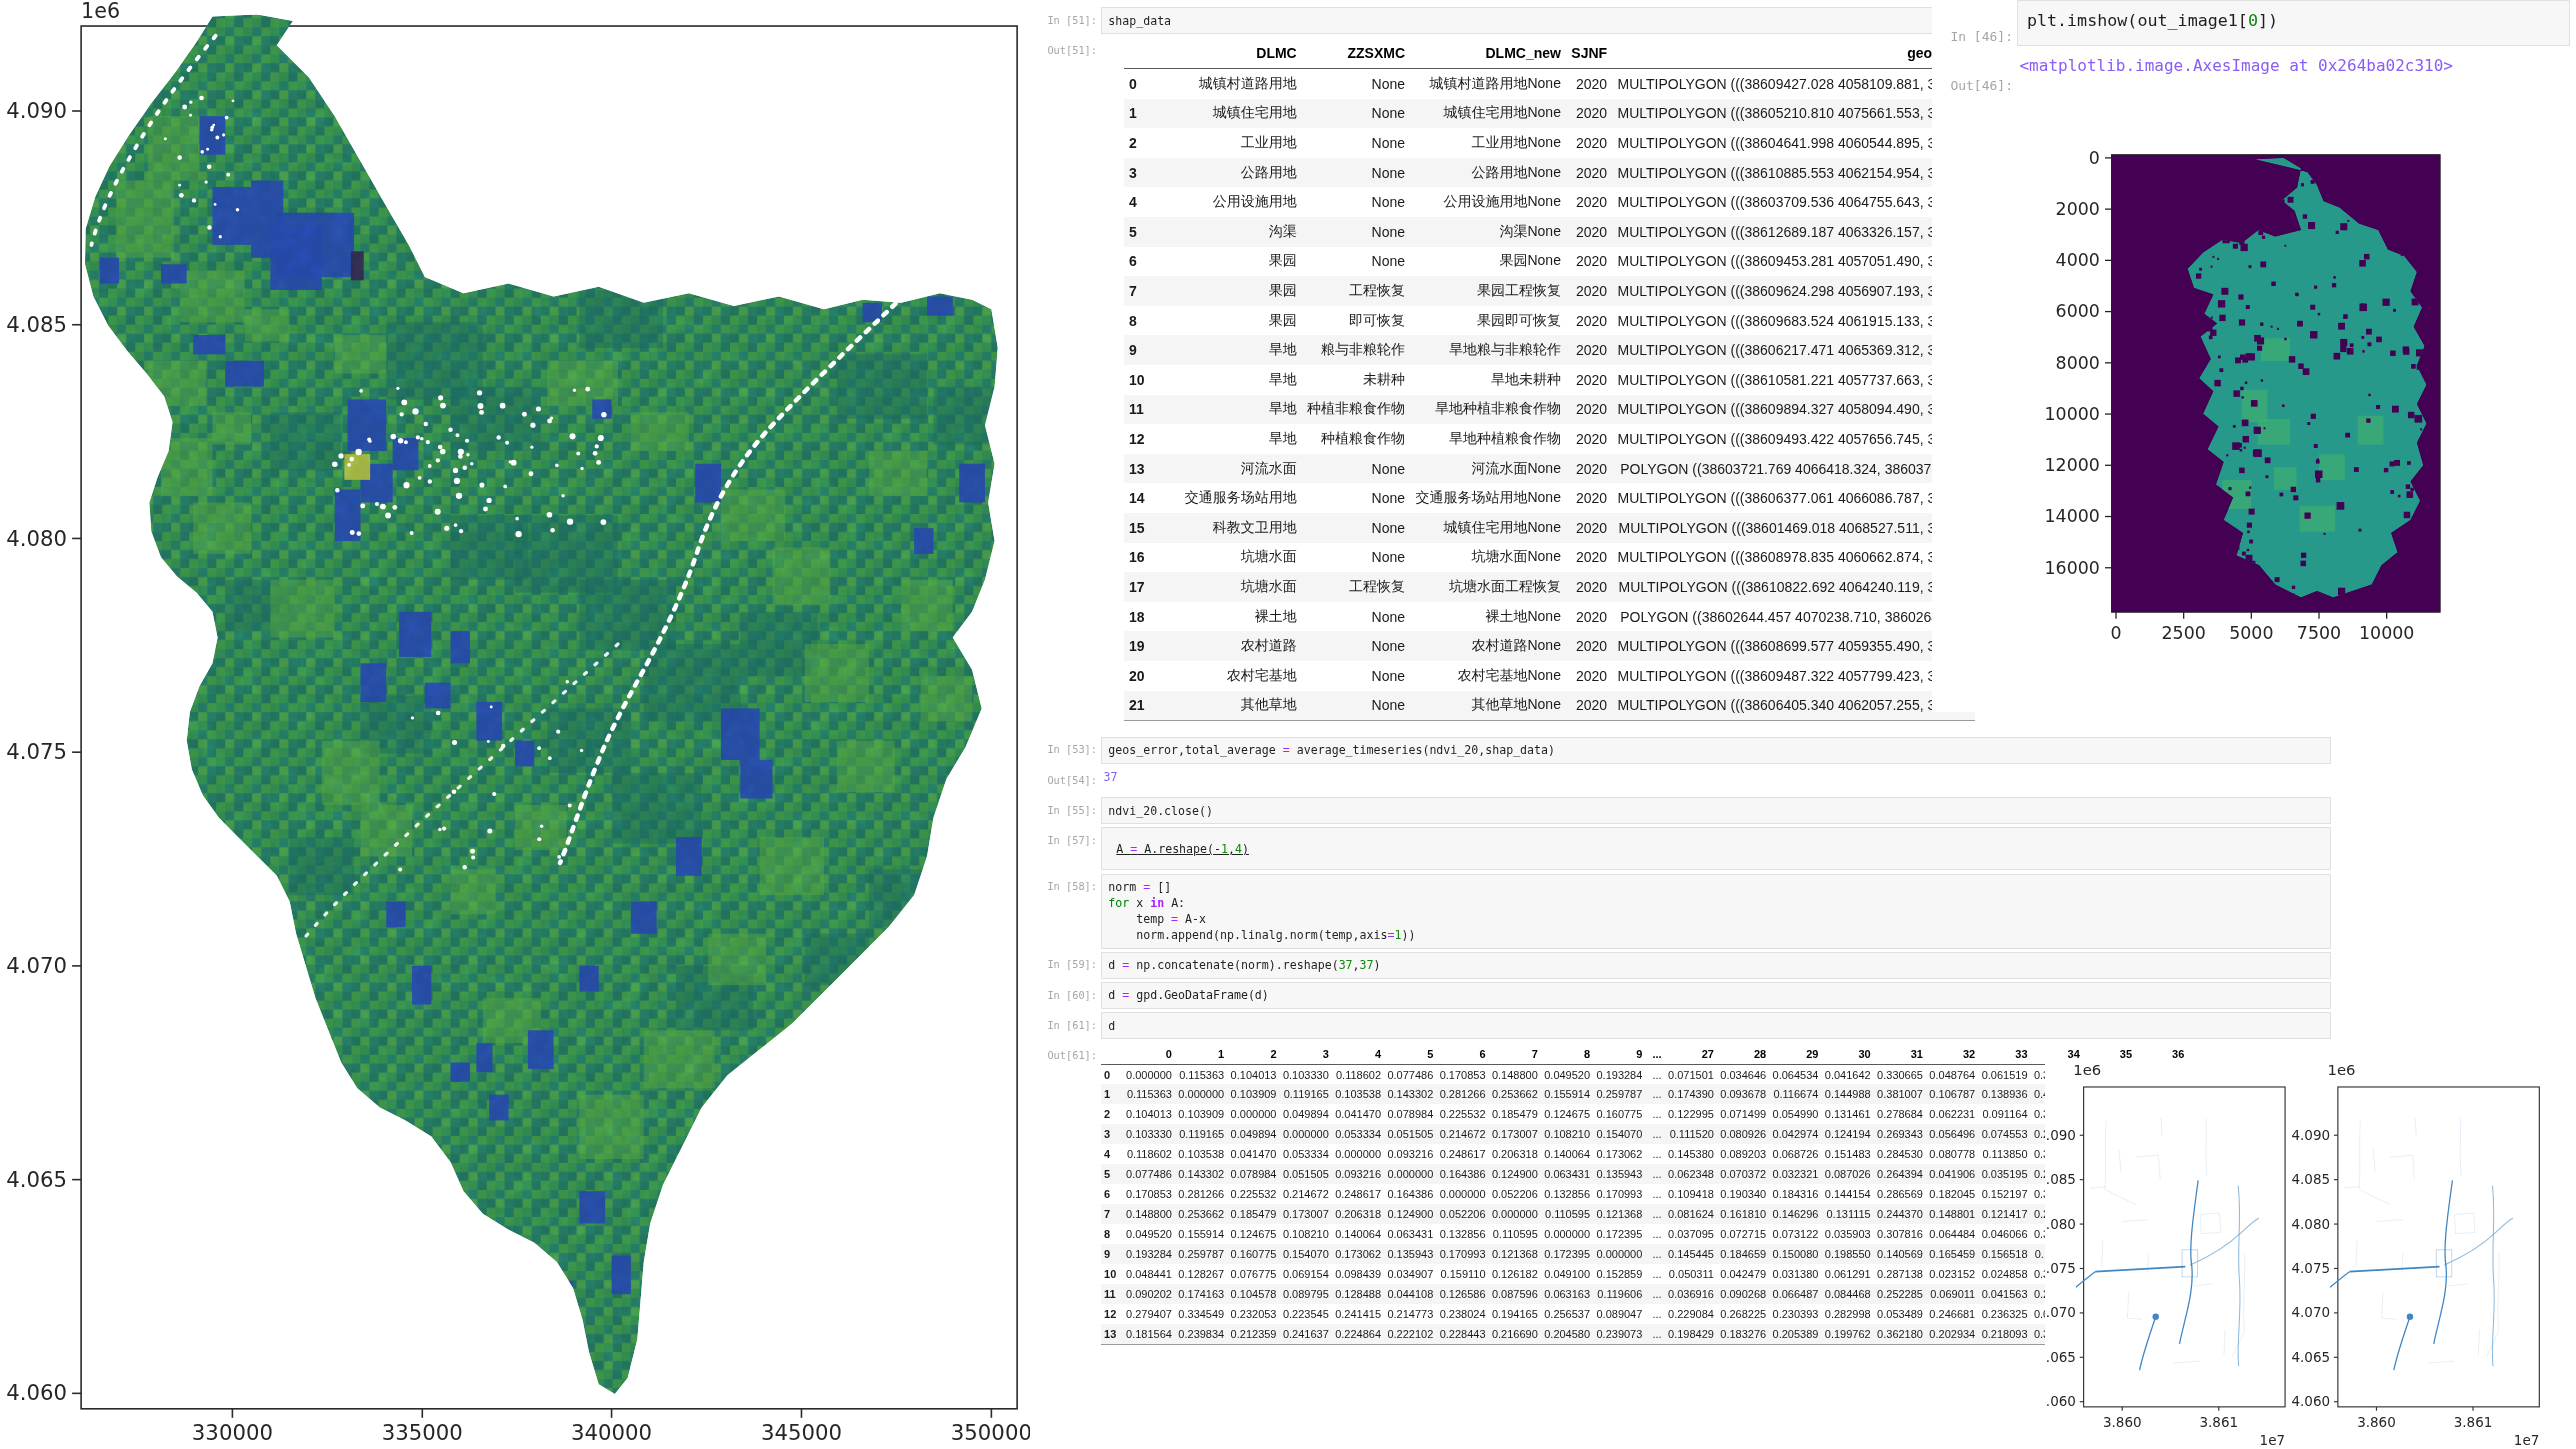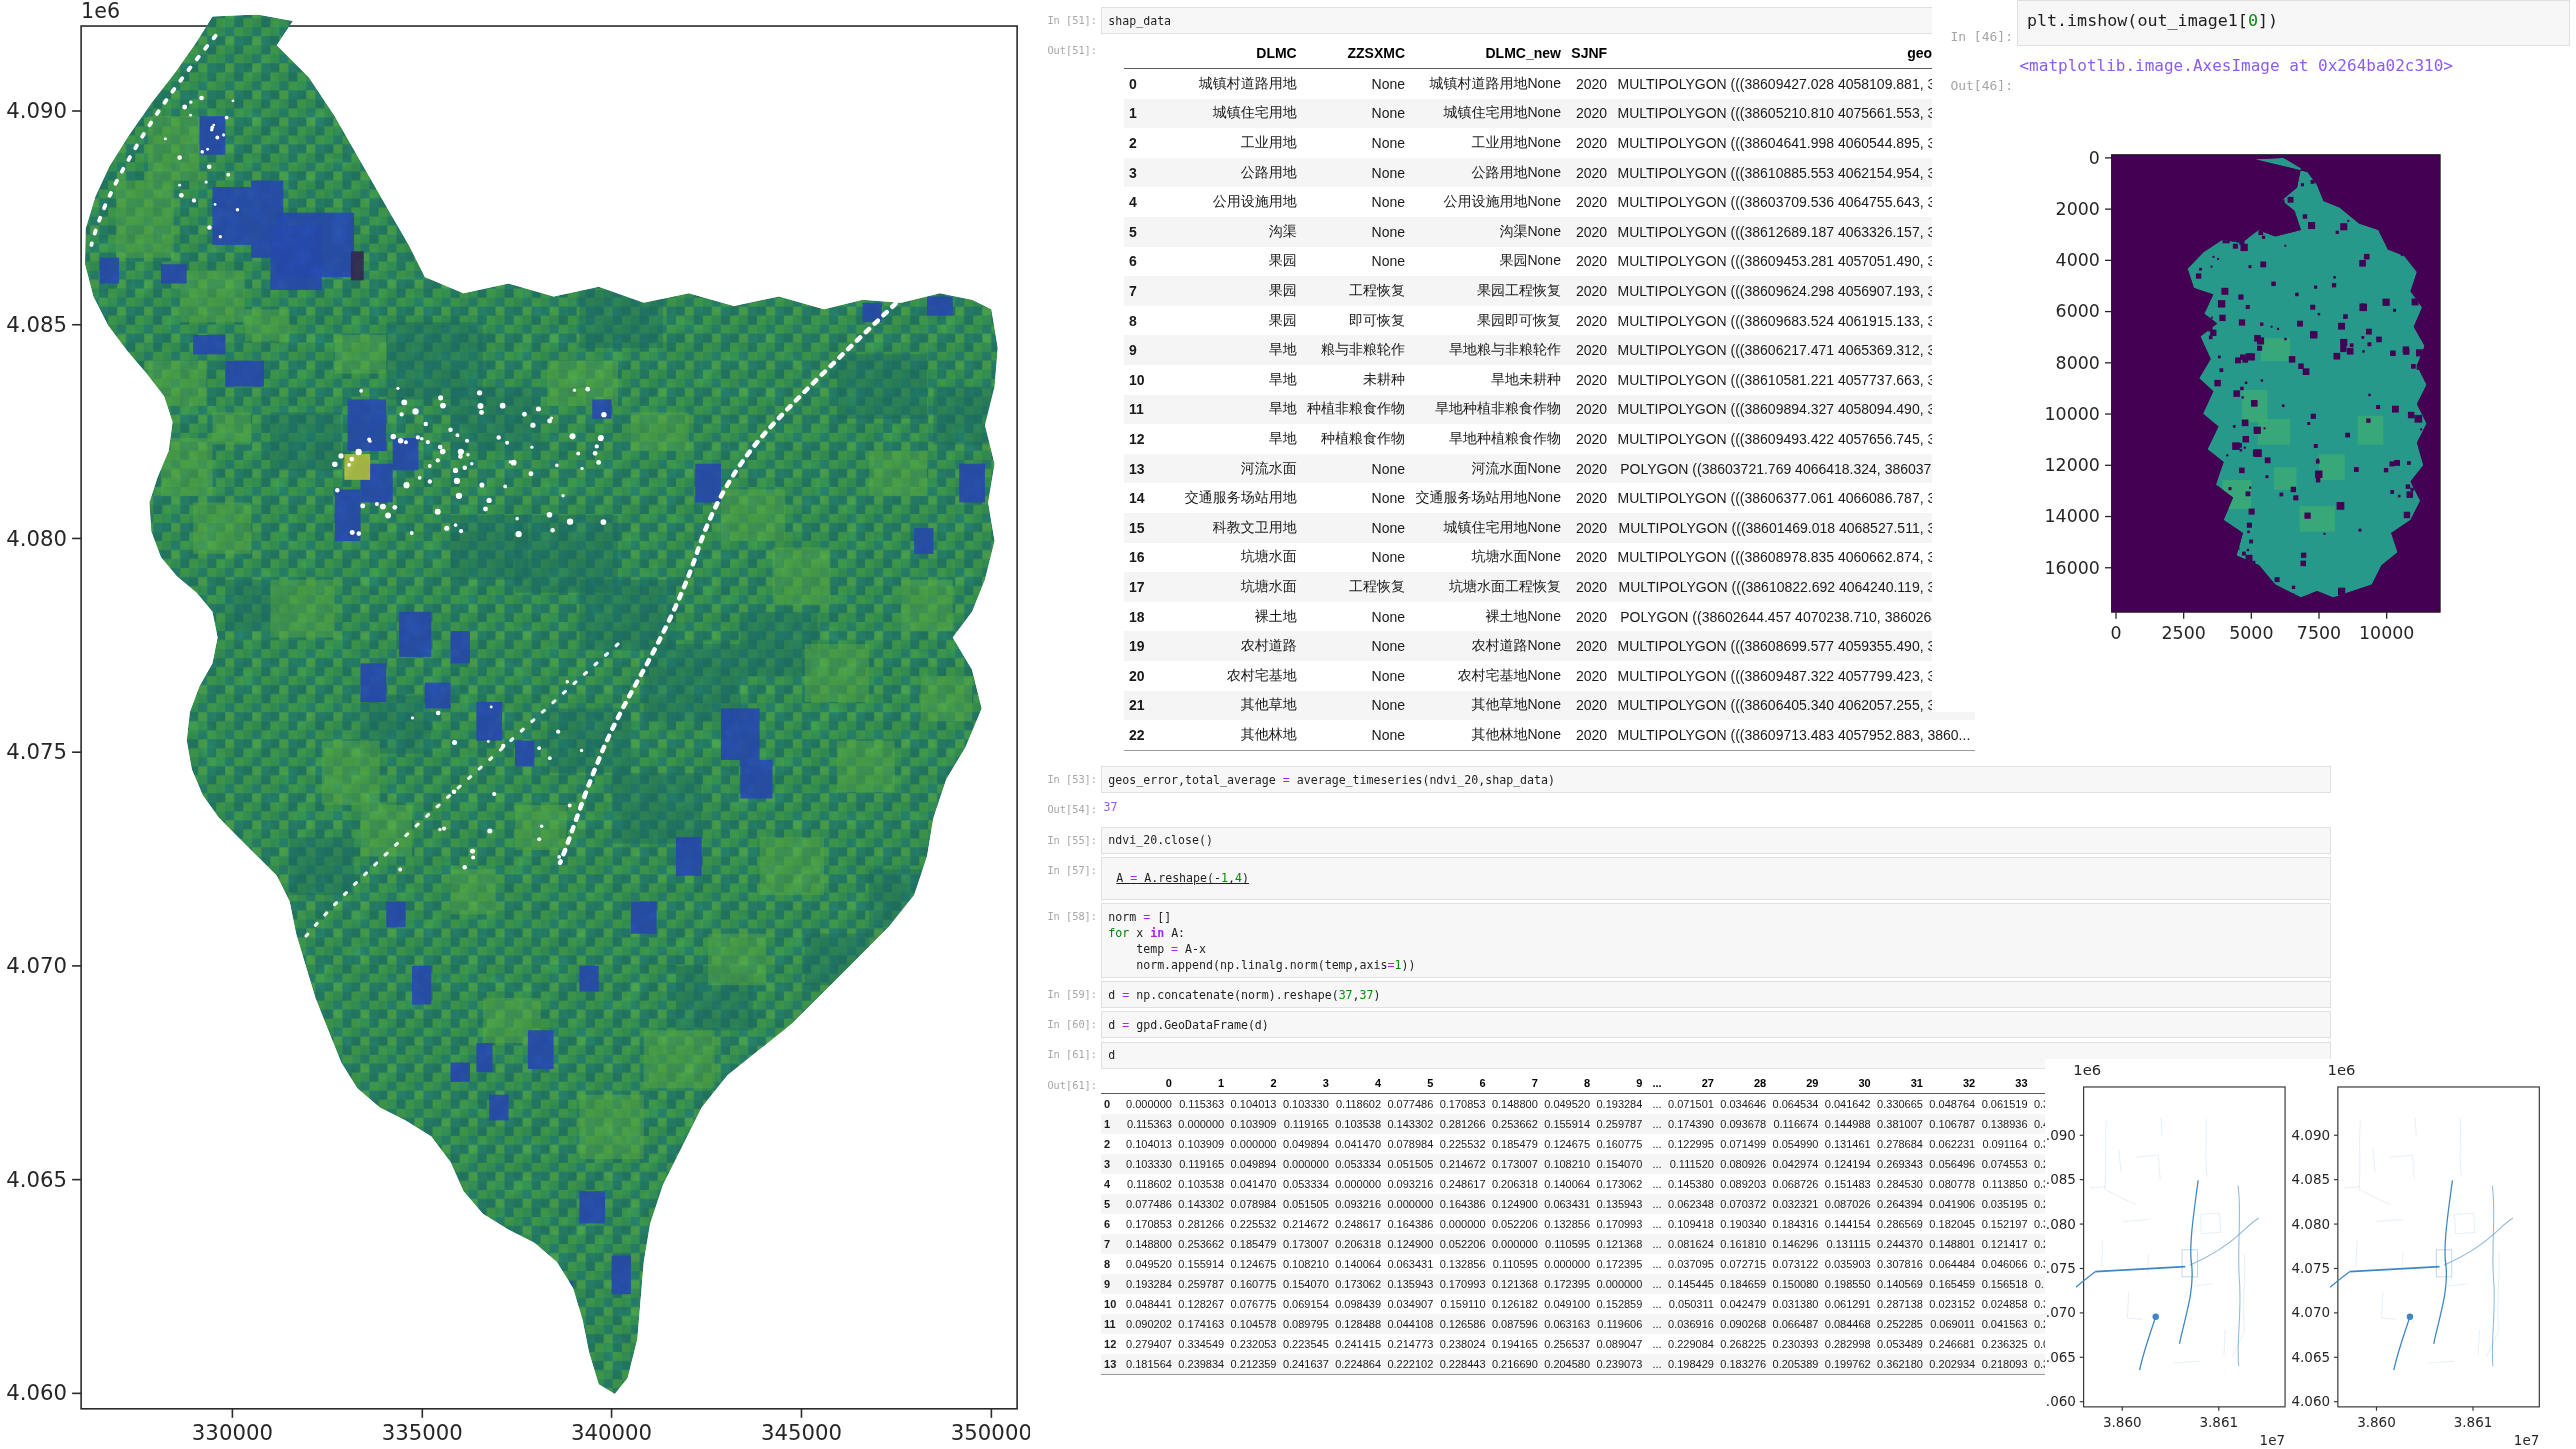--- a/index.html
+++ b/index.html
@@ -553,28 +553,20 @@
                   <td>2020</td>
                   <td>MULTIPOLYGON (((38609487.322 4057799.423, 3860...</td>
                 </tr>
                 <tr>
                   <td class="idx">21</td>
                   <td>其他草地</td>
                   <td>None</td>
                   <td>其他草地None</td>
                   <td>2020</td>
                   <td>MULTIPOLYGON (((38606405.340 4062057.255, 3860...</td>
-                </tr>
-                <tr>
-                  <td class="idx">22</td>
-                  <td>其他林地</td>
-                  <td>None</td>
-                  <td>其他林地None</td>
-                  <td>2020</td>
-                  <td>MULTIPOLYGON (((38609713.483 4057952.883, 3860...</td>
                 </tr>
               </tbody>
             </table>
           </div>
         </div>
         <div class="cell">
           <div class="prompt">In [53]:</div>
           <div class="inbox"><pre style="margin: 0px; font: inherit;">geos_error,total_average <op>=</op> average_timeseries(ndvi_20,shap_data)</pre></div>
         </div>
         <div class="outrow" style="margin: 1.3px 6.4px 9px 0px;">

